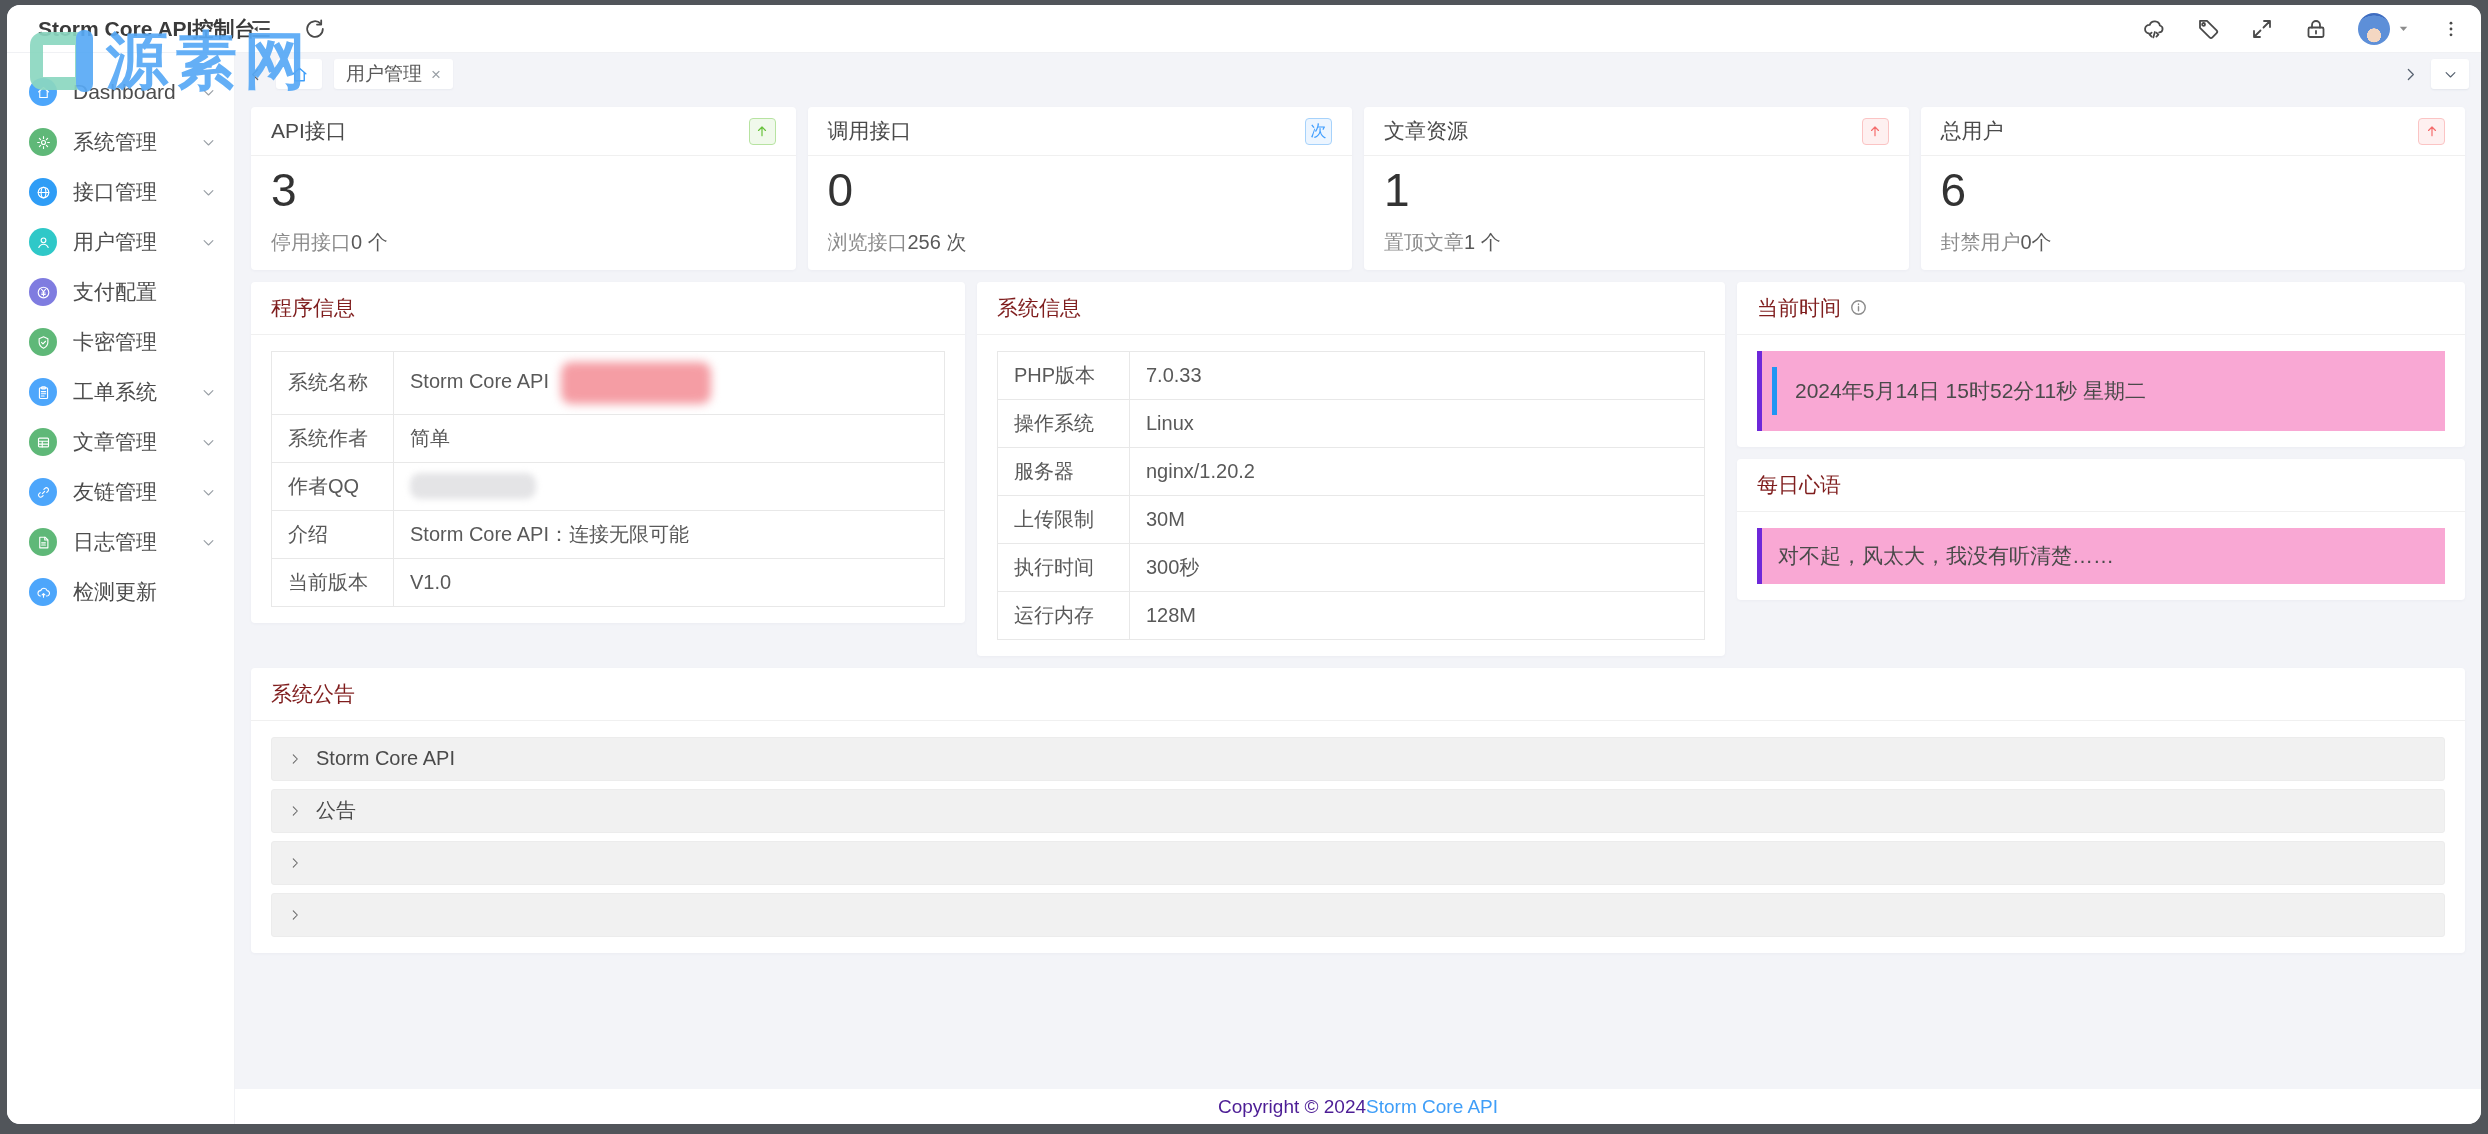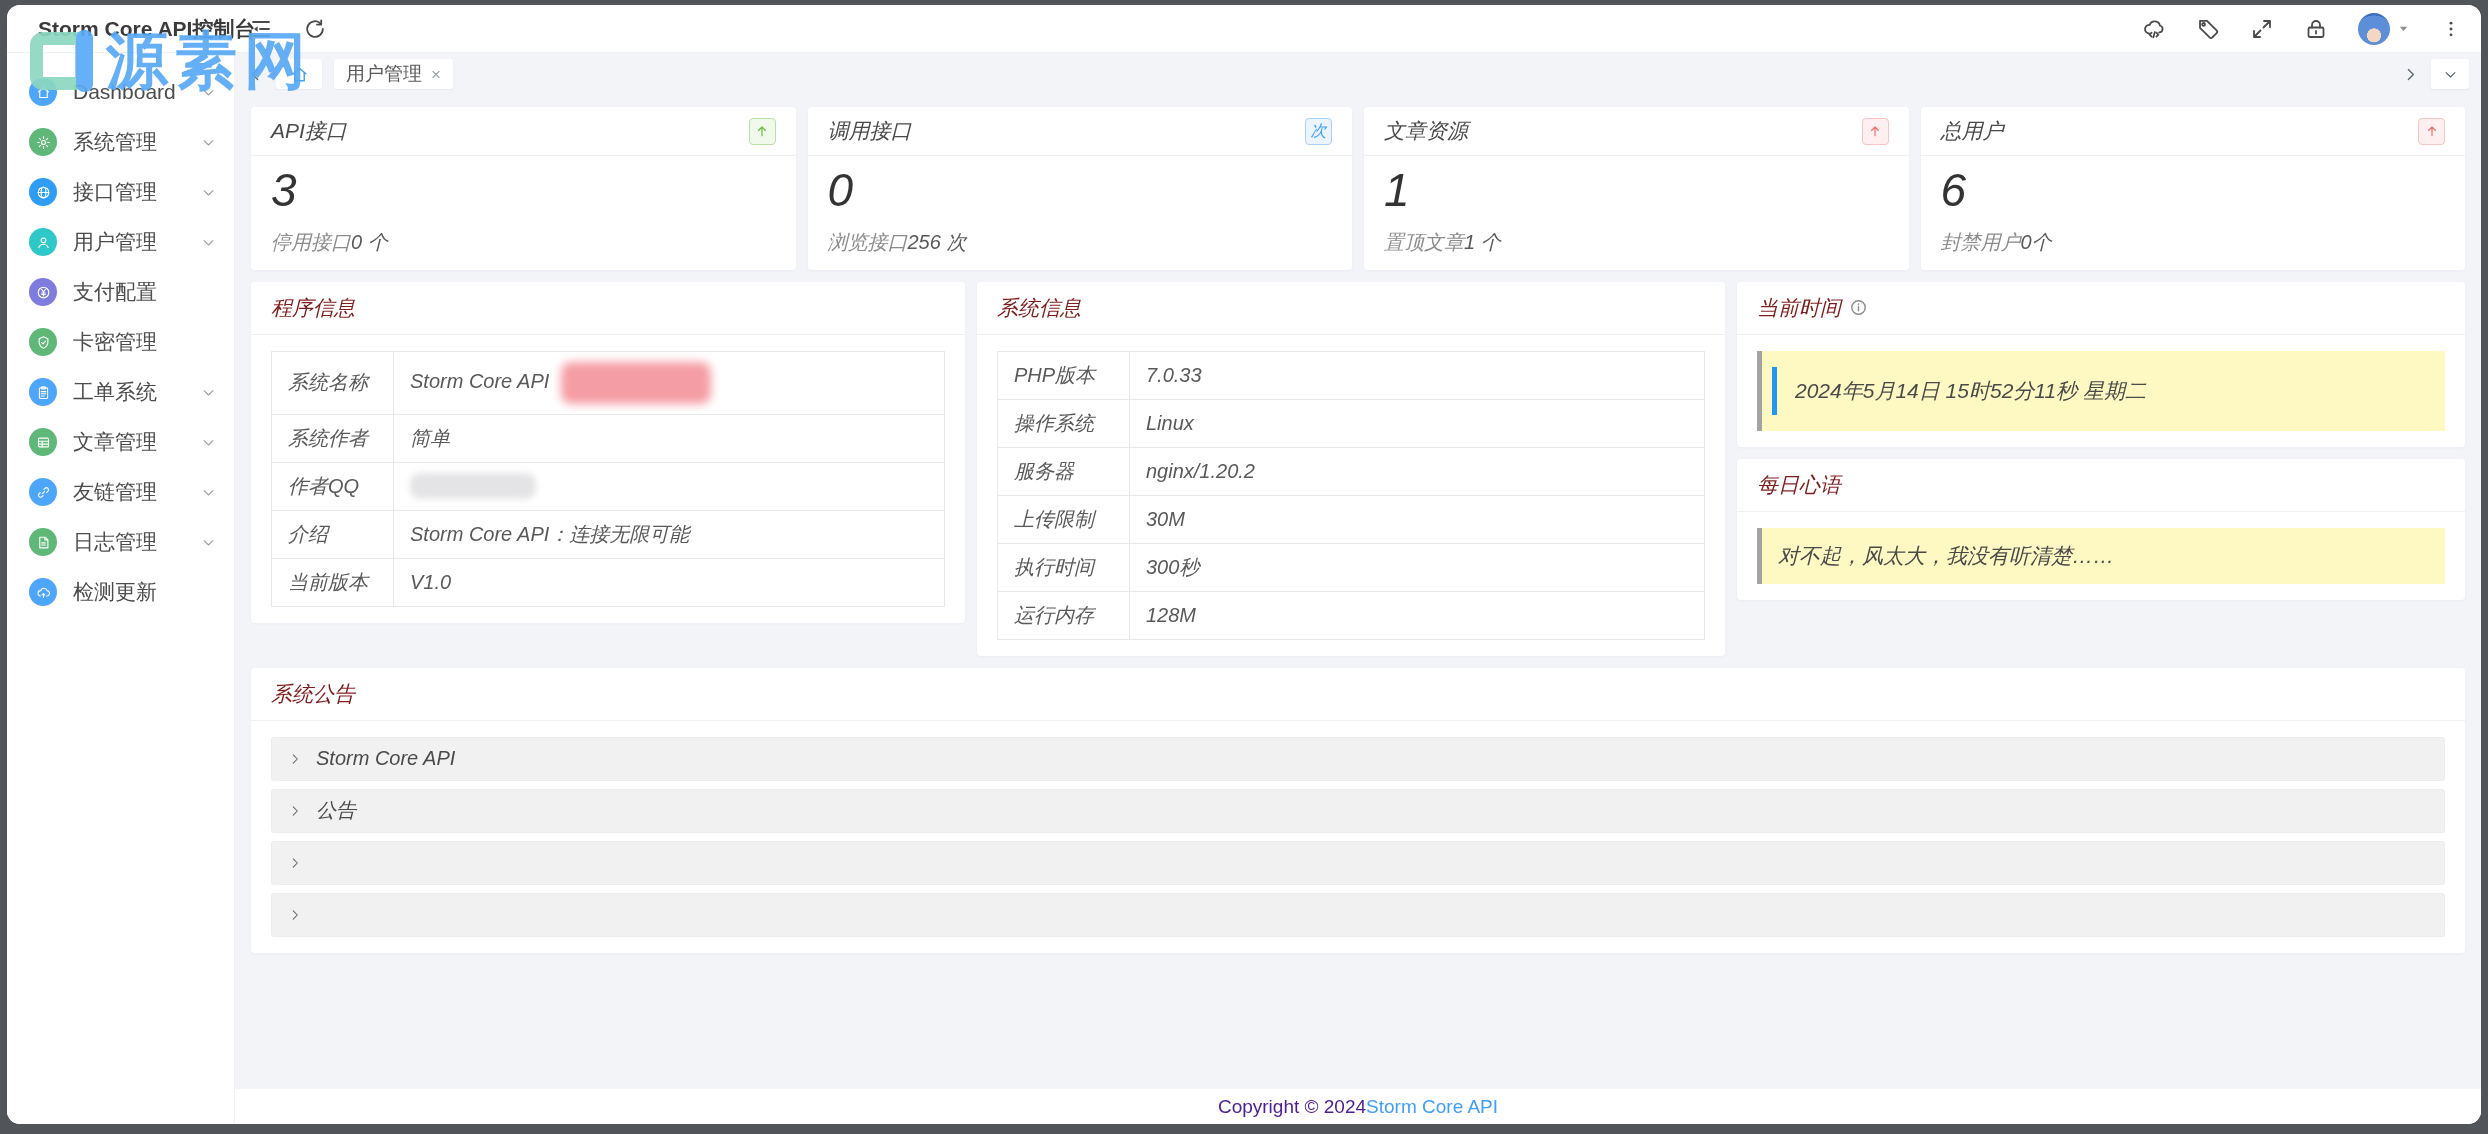--- a/index.html
+++ b/index.html
@@ -53,21 +53,21 @@
   .tab { height:30px; background:#fff; border-radius:3px; display:flex; align-items:center; padding:0 12px;
          gap:9px; cursor:pointer; box-shadow:0 1px 2px rgba(40,60,100,.05); }
   .tab-label { font-size:19px; color:#595959; }
   .tab-close { font-size:17px; color:#9aa0a6; cursor:pointer; line-height:1; }
   .tab-spacer { flex:1; }
   .tab-drop { width:38px; height:30px; background:#fff; border-radius:3px; display:flex; align-items:center;
               justify-content:center; color:#55606e; cursor:pointer; box-shadow:0 1px 2px rgba(40,60,100,.08); }
   .tab-drop svg { width:15px; height:15px; }
 
   
-  .content { flex:1; padding:12px 16px 0; overflow:hidden;font-style:italic; }
+  .content { flex:1; padding:12px 16px 0; overflow:hidden; }
 
   .stats-row { display:flex; gap:12px; }
   .stat-card { flex:1; background:#fff; border-radius:4px; box-shadow:0 1px 3px rgba(50,60,90,.04); }
   .stat-head { display:flex; align-items:center; justify-content:space-between; padding:10px 20px;
                border-bottom:1px solid #f0f0f0; }
   .stat-title { font-size:21px; color:#4a4a4a; }
   .badge { width:27px; height:27px; border-radius:4px; border:1px solid; display:flex; align-items:center;
            justify-content:center; font-size:16px; }
   .badge svg { width:16px; height:16px; }
   .badge.green { color:#67c23a; border-color:#b7e3a1; background:#f0f9eb; }
@@ -90,21 +90,21 @@
   .right-col { flex:1; display:flex; flex-direction:column; gap:12px; min-width:0; }
 
   table.kv { width:100%; border-collapse:collapse; }
   table.kv td { border:1px solid #e8e8e8; font-size:20px; color:#595959; padding:10px 16px; }
   table.kv td.k { width:122px; }
   .p-system table.kv td.k { width:132px; }
   .redact { display:inline-block; vertical-align:middle; border-radius:10px; }
   .redact.pink { width:150px; height:42px; background:#f59da4; filter:blur(5px); margin-left:12px; }
   .redact.gray { width:126px; height:26px; background:#e4e4e6; filter:blur(3px); }
 
-  .quote { background:#fef9c3; border-left:5px solid #a3a3a3; padding:14px 16px; font-size:21px; color:#4a4a4a; }
+  .quote { background:#f9a8d4; border-left:5px solid #6d28d9; padding:14px 16px; font-size:21px; color:#4a4a4a; }
   .quote.nested-outer { padding:16px 16px 16px 10px; }
   .quote-inner { border-left:5px solid #2196f3; padding:10px 0 10px 18px; }
 
   .announce { margin-top:12px; }
   .acc-row { background:#f1f1f1; border:1px solid #ececec; border-radius:3px; height:44px; display:flex;
              align-items:center; padding:0 16px; margin-bottom:8px; cursor:pointer; }
   .acc-row:last-child { margin-bottom:0; }
   .acc-chev { width:14px; height:14px; color:#666; display:inline-flex; margin-right:14px; flex:0 0 14px; }
   .acc-chev svg { width:100%; height:100%; }
   .acc-label { font-size:20px; color:#4a4a4a; }

